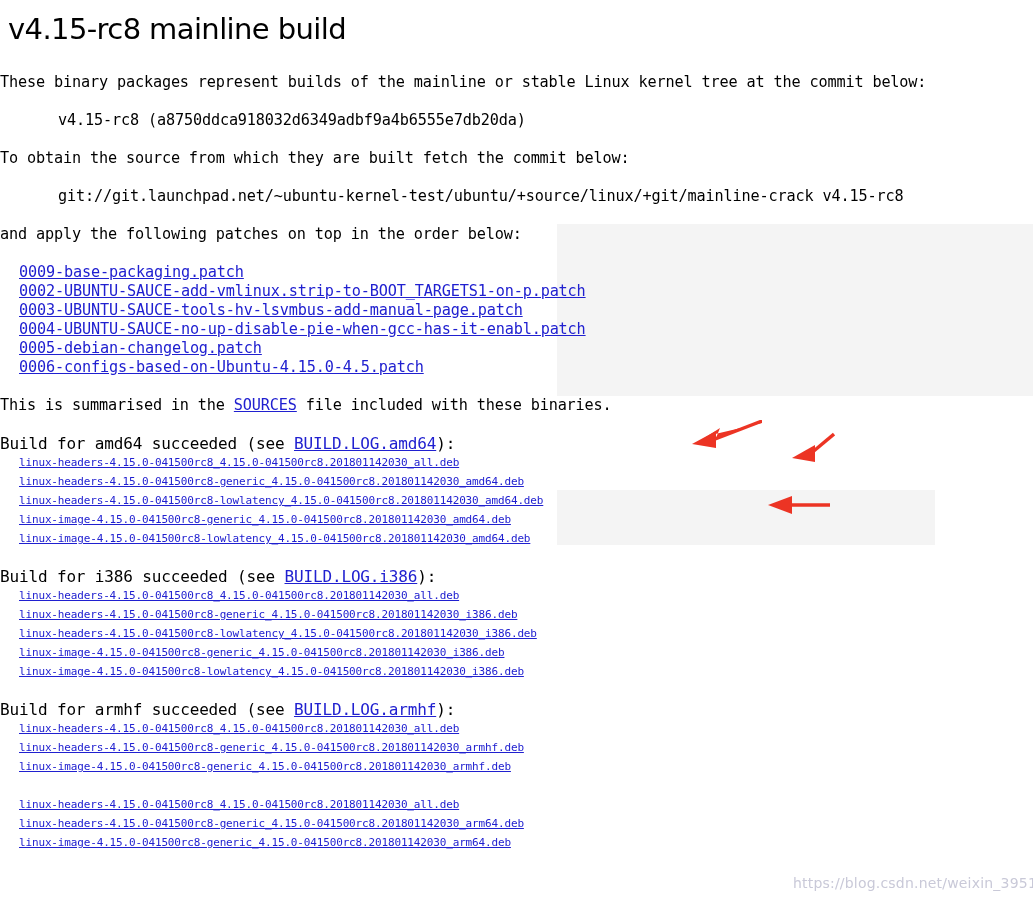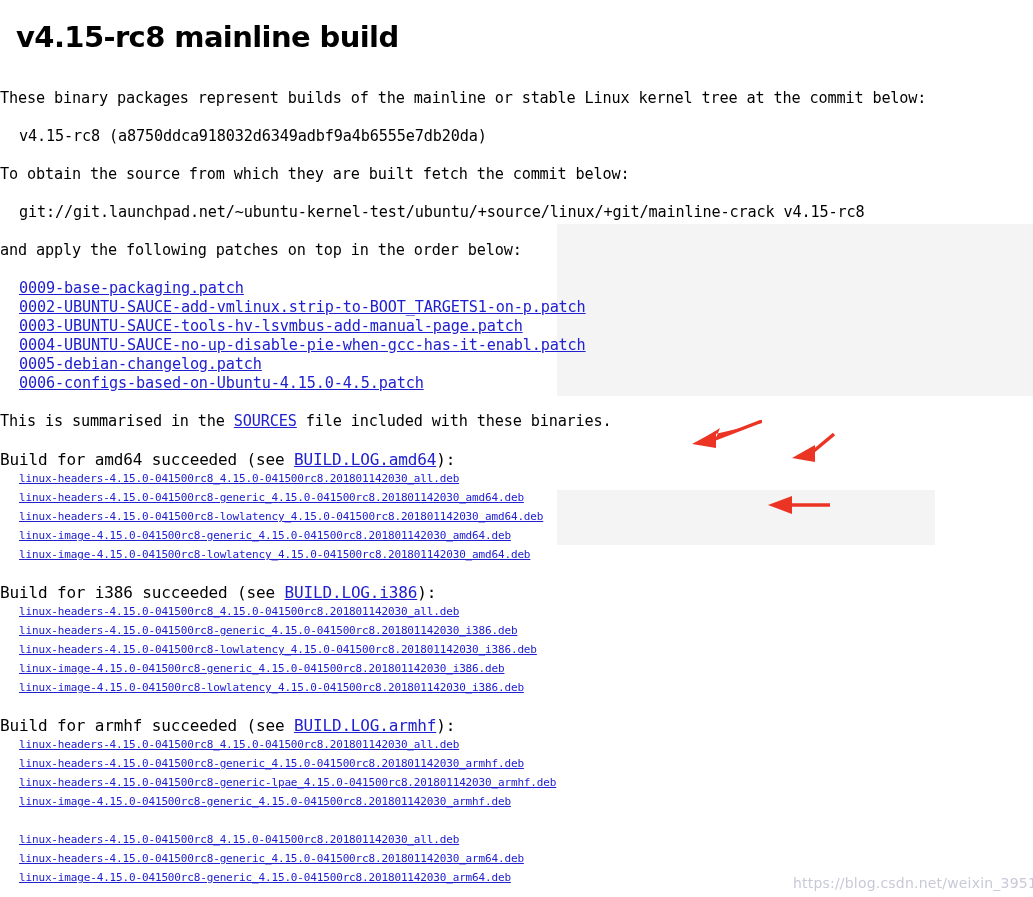--- a/index.html
+++ b/index.html
@@ -28,40 +28,40 @@
 
   
   .page {
     position: relative;
     z-index: 2;
     padding: 0 0 0 0;
   }
 
   h1.page-title {
     font-family: "DejaVu Sans", "Liberation Sans", sans-serif;
-    font-weight: bold;
+    font-weight: normal;
     font-size: 29px;
     line-height: 34px;
     letter-spacing: -0.6px;
-    margin: 16px;
+    margin: 8px;
     padding: 4px 0 0 0;
     color: #000000;
   }
 
   .para {
     font-size: 15.2px;
     line-height: 19px;
     margin: 0;
     white-space: pre;
     letter-spacing: -0.15px;
   }
 
   .spacer { height: 19px; }
 
-  .indent1 { padding-left: 19px; }
+  .indent1 { padding-left: 19px; margin-left: 39px; }
 
   a.lnk, .lnk {
     color: #2020d0;
     text-decoration: underline;
     cursor: pointer;
   }
 
   .pkg-line {
     font-size: 11px;
     line-height: 19px;
@@ -161,21 +161,20 @@
       <div class="build-head"><span>Build for i386 succeeded (see </span><a class="lnk">BUILD.LOG.i386</a><span>):</span></div>
       <div class="pkg-line"><a class="lnk">linux-headers-4.15.0-041500rc8_4.15.0-041500rc8.201801142030_all.deb</a></div>
       <div class="pkg-line"><a class="lnk">linux-headers-4.15.0-041500rc8-generic_4.15.0-041500rc8.201801142030_i386.deb</a></div>
       <div class="pkg-line"><a class="lnk">linux-headers-4.15.0-041500rc8-lowlatency_4.15.0-041500rc8.201801142030_i386.deb</a></div>
       <div class="pkg-line"><a class="lnk">linux-image-4.15.0-041500rc8-generic_4.15.0-041500rc8.201801142030_i386.deb</a></div>
       <div class="pkg-line"><a class="lnk">linux-image-4.15.0-041500rc8-lowlatency_4.15.0-041500rc8.201801142030_i386.deb</a></div>
       <div class="spacer"></div>
       <div class="build-head"><span>Build for armhf succeeded (see </span><a class="lnk">BUILD.LOG.armhf</a><span>):</span></div>
       <div class="pkg-line"><a class="lnk">linux-headers-4.15.0-041500rc8_4.15.0-041500rc8.201801142030_all.deb</a></div>
       <div class="pkg-line"><a class="lnk">linux-headers-4.15.0-041500rc8-generic_4.15.0-041500rc8.201801142030_armhf.deb</a></div>
-      <div class="pkg-line"><a class="lnk">linux-headers-4.15.0-041500rc8-generic-lpae_4.15.0-041500rc8.201801142030_armhf.deb</a></div>
       <div class="pkg-line"><a class="lnk">linux-image-4.15.0-041500rc8-generic_4.15.0-041500rc8.201801142030_armhf.deb</a></div>
       <div class="spacer"></div>
       <div class="pkg-line"><a class="lnk">linux-headers-4.15.0-041500rc8_4.15.0-041500rc8.201801142030_all.deb</a></div>
       <div class="pkg-line"><a class="lnk">linux-headers-4.15.0-041500rc8-generic_4.15.0-041500rc8.201801142030_arm64.deb</a></div>
       <div class="pkg-line"><a class="lnk">linux-image-4.15.0-041500rc8-generic_4.15.0-041500rc8.201801142030_arm64.deb</a></div>
     </div>
 
 </div>
 
 <svg class="arrow" id="arrow-1" viewBox="0 0 72 30" xmlns="http://www.w3.org/2000/svg">

